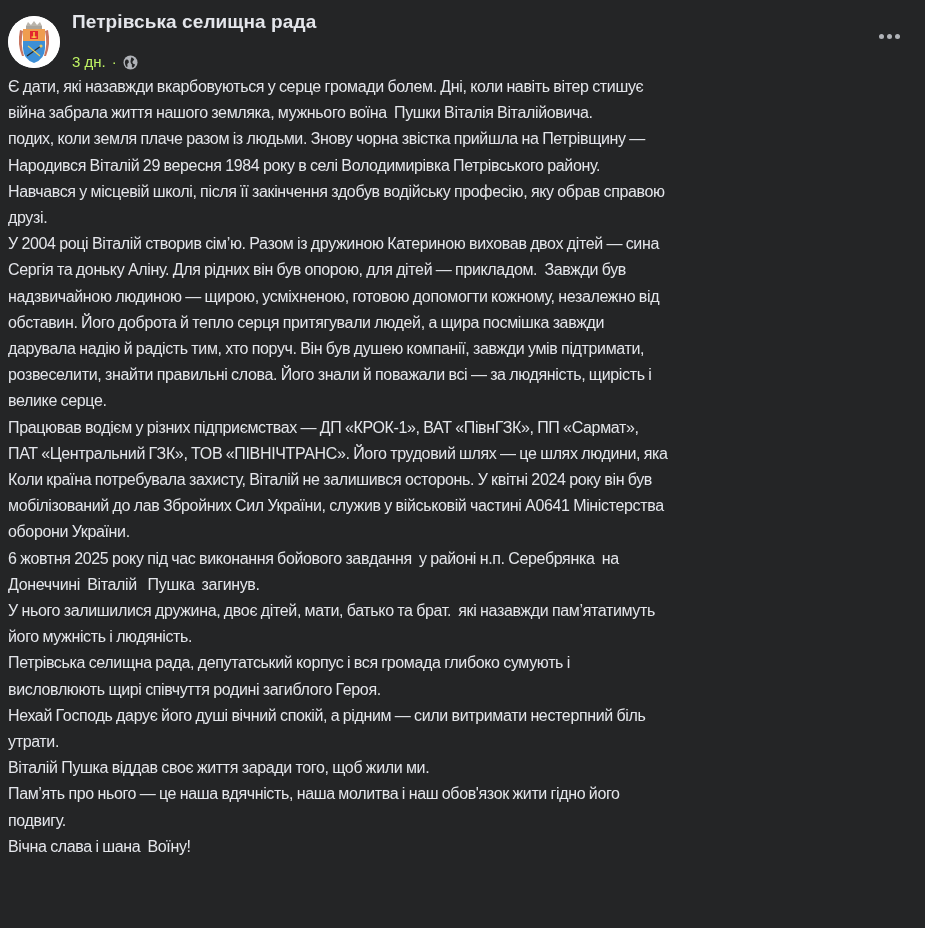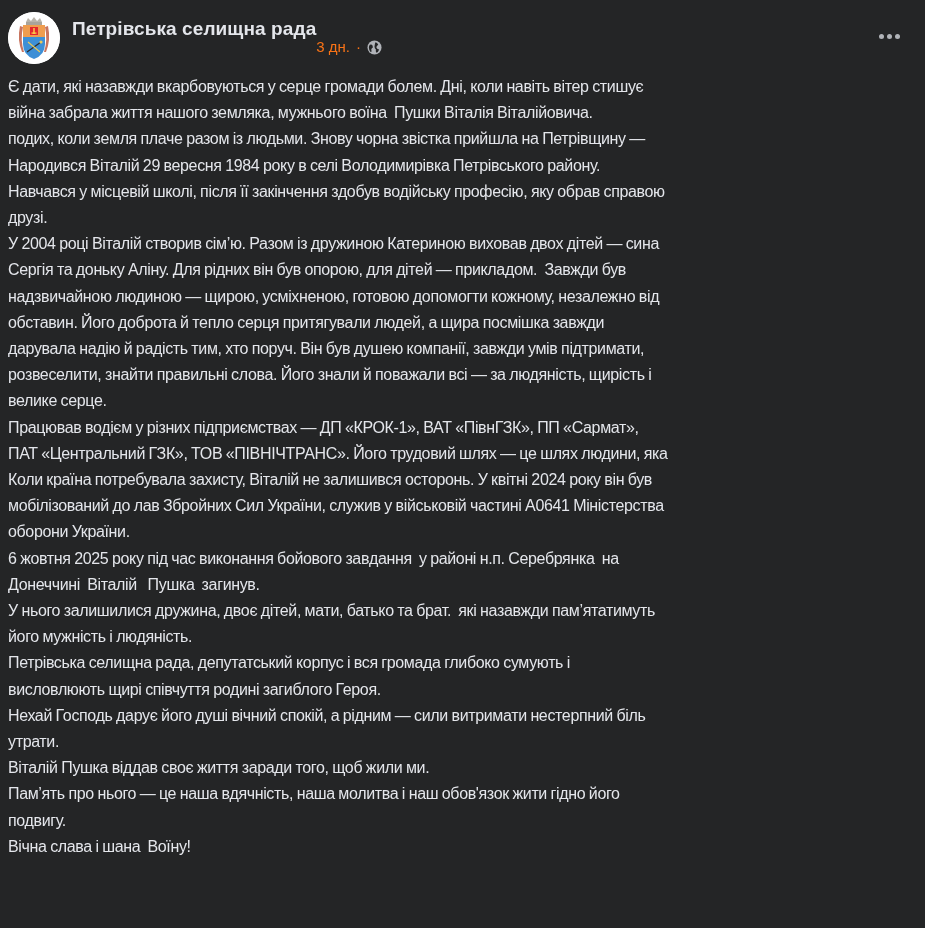--- a/index.html
+++ b/index.html
@@ -33,35 +33,36 @@
       border-radius: 50%;
       background: #ffffff;
       position: relative;
       overflow: hidden;
       cursor: pointer;
     }
     .avatar svg { position: absolute; left: 0; top: 0; }
     .meta {
       margin-left: 12px;
       display: flex;
+      flex-direction: column;
     }
     .page-name {
       font-size: 19px;
       font-weight: 600;
       color: #e4e6eb;
       line-height: 24px;
       cursor: pointer;
       letter-spacing: 0.1px;
       margin-top: -2px;
     }
     .sub {
       display: flex;
       align-items: center;
       font-size: 15px;
-      color: #f97316;
+      color: #bef264;
       line-height: 20px;
       margin-top: 18px;
     }
     .sub .time { cursor: pointer; }
     .sub .dot { margin: 0 6px; }
     .globe { display: inline-block; width: 15px; height: 15px; }
     .more-button {
       position: absolute;
       right: 18px;
       top: 24px;

